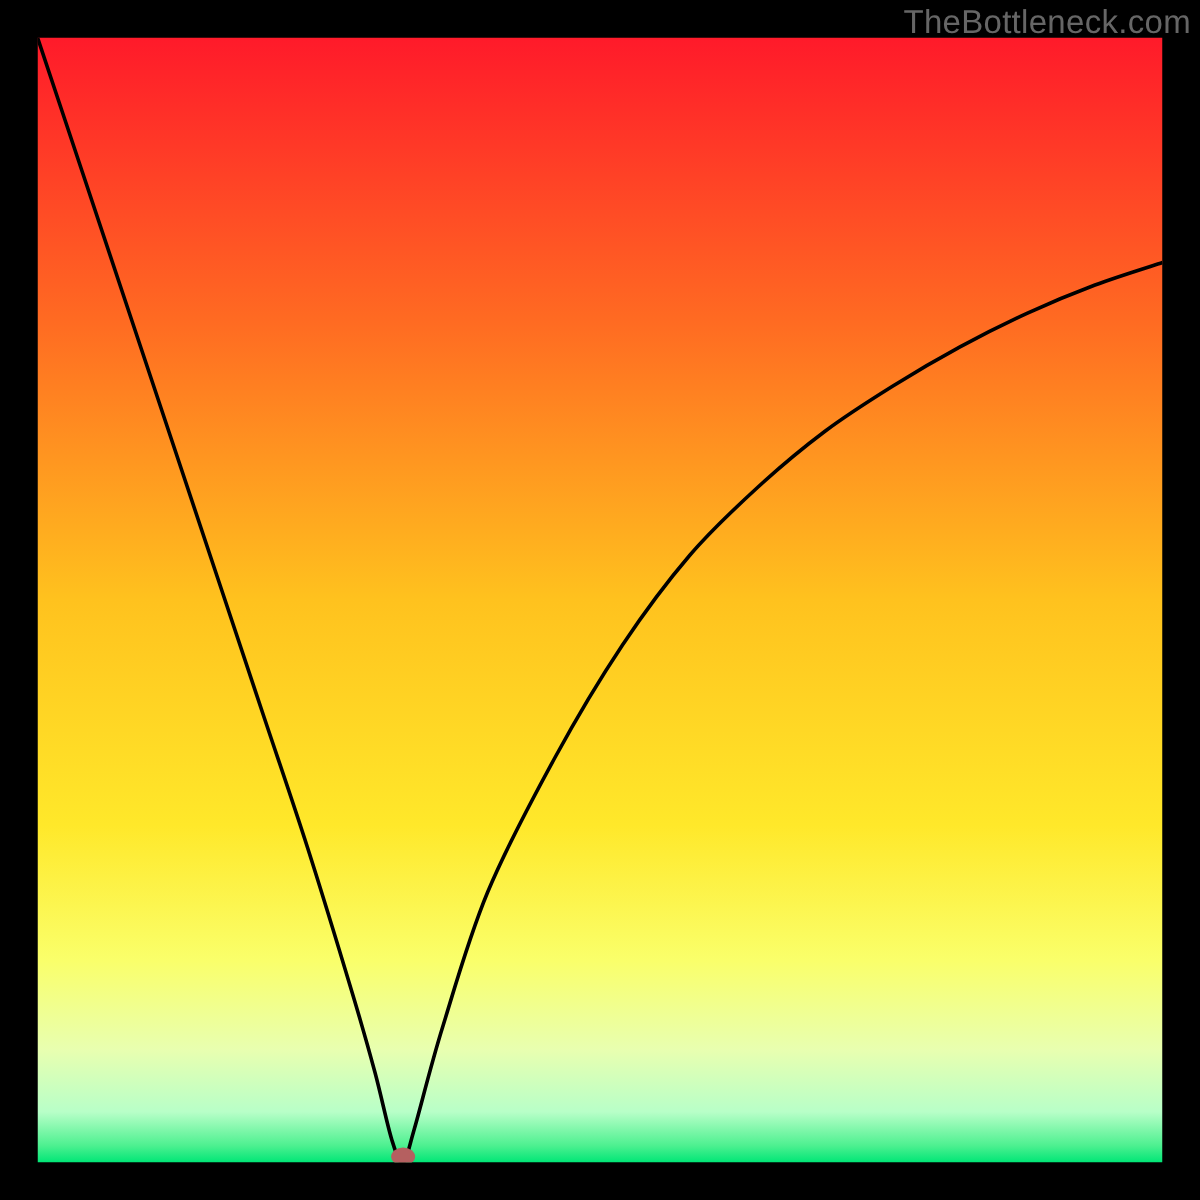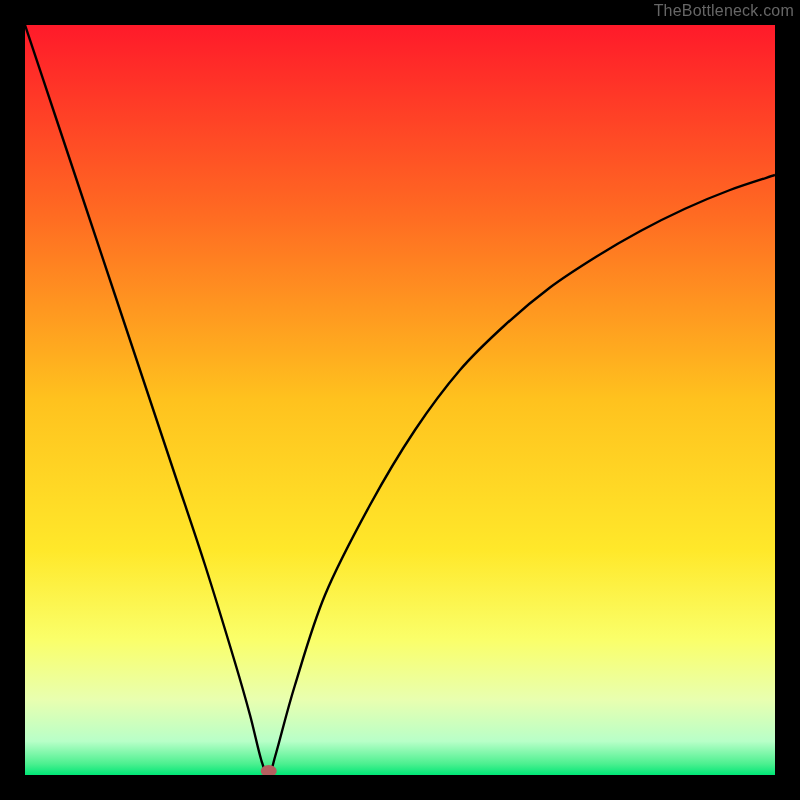--- a/index.html
+++ b/index.html
@@ -17,21 +17,21 @@
     top: 25px;
     width: 750px;
     height: 750px;
     background: #000;
   }
   .attribution {
     position: absolute;
     top: 2px;
     right: 6px;
     color: #666;
-    font-size: 16px;
+    font-size: 22px;
     font-weight: 500;
     letter-spacing: 0.2px;
     z-index: 5;
   }
   svg {
     display: block;
   }
 </style>
 </head>
 <body>

